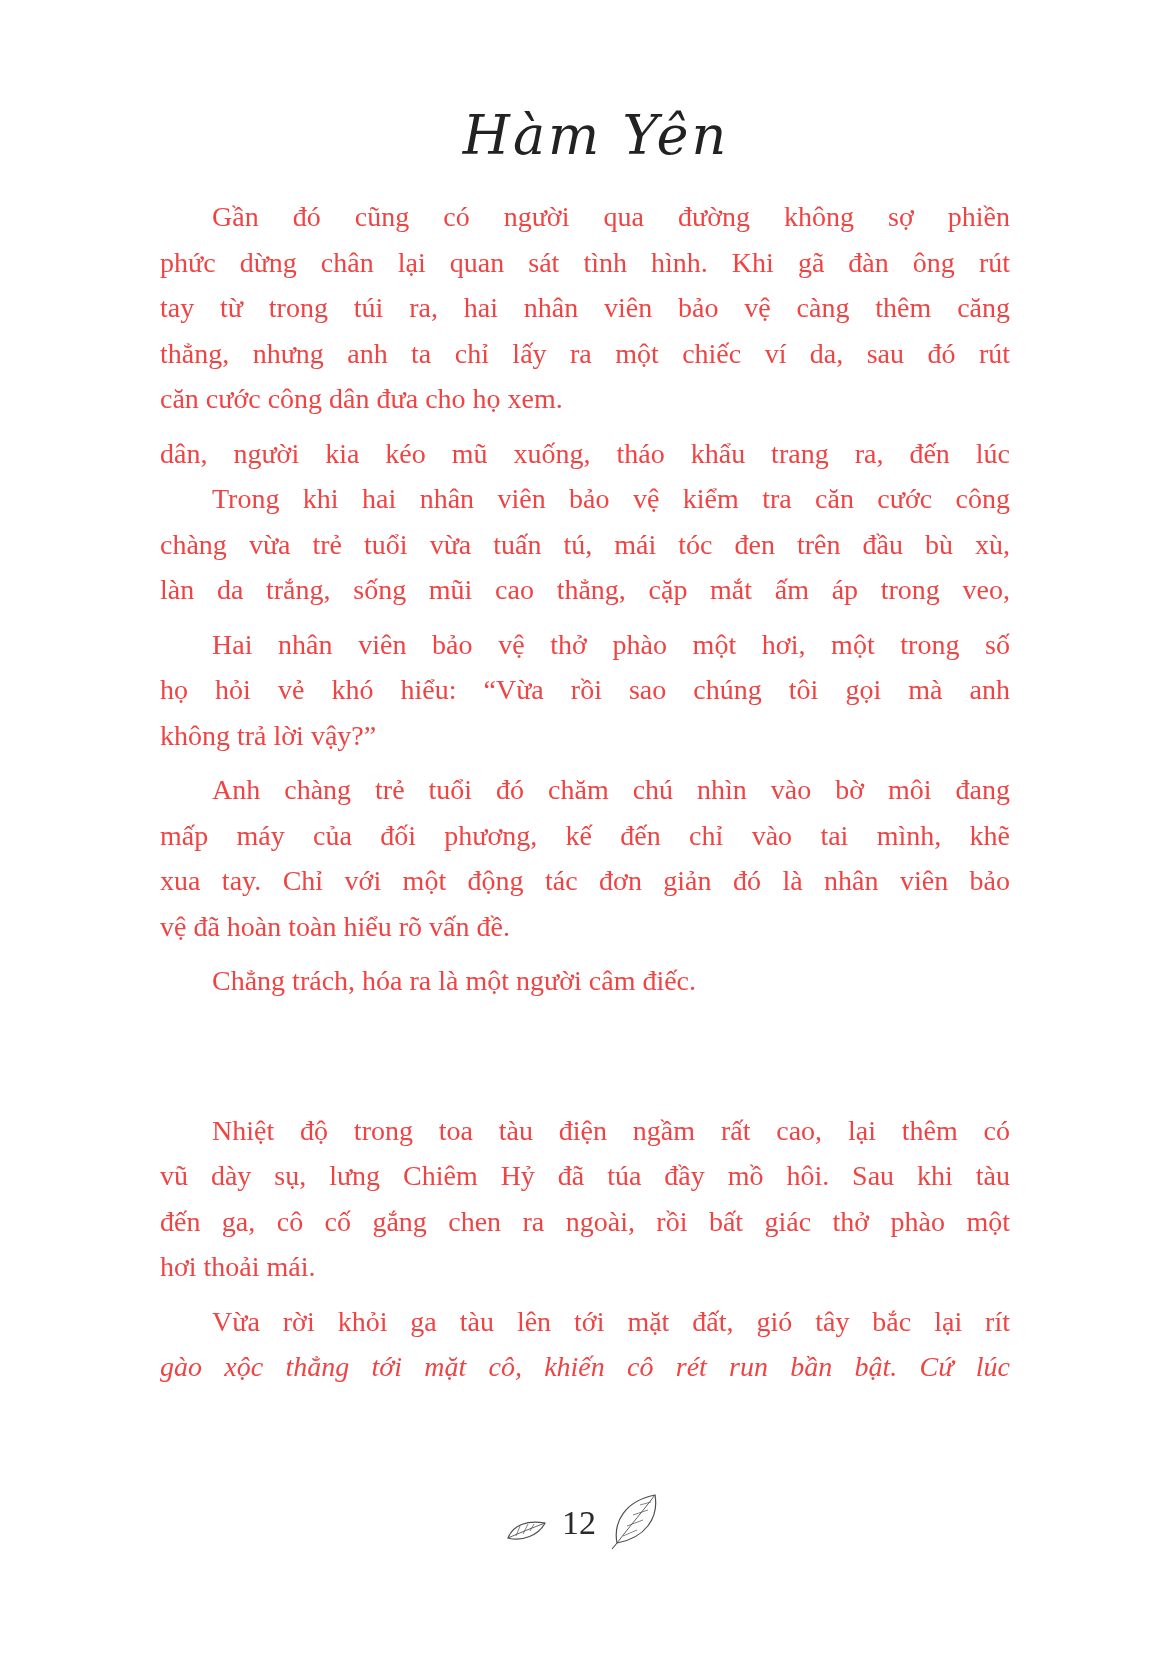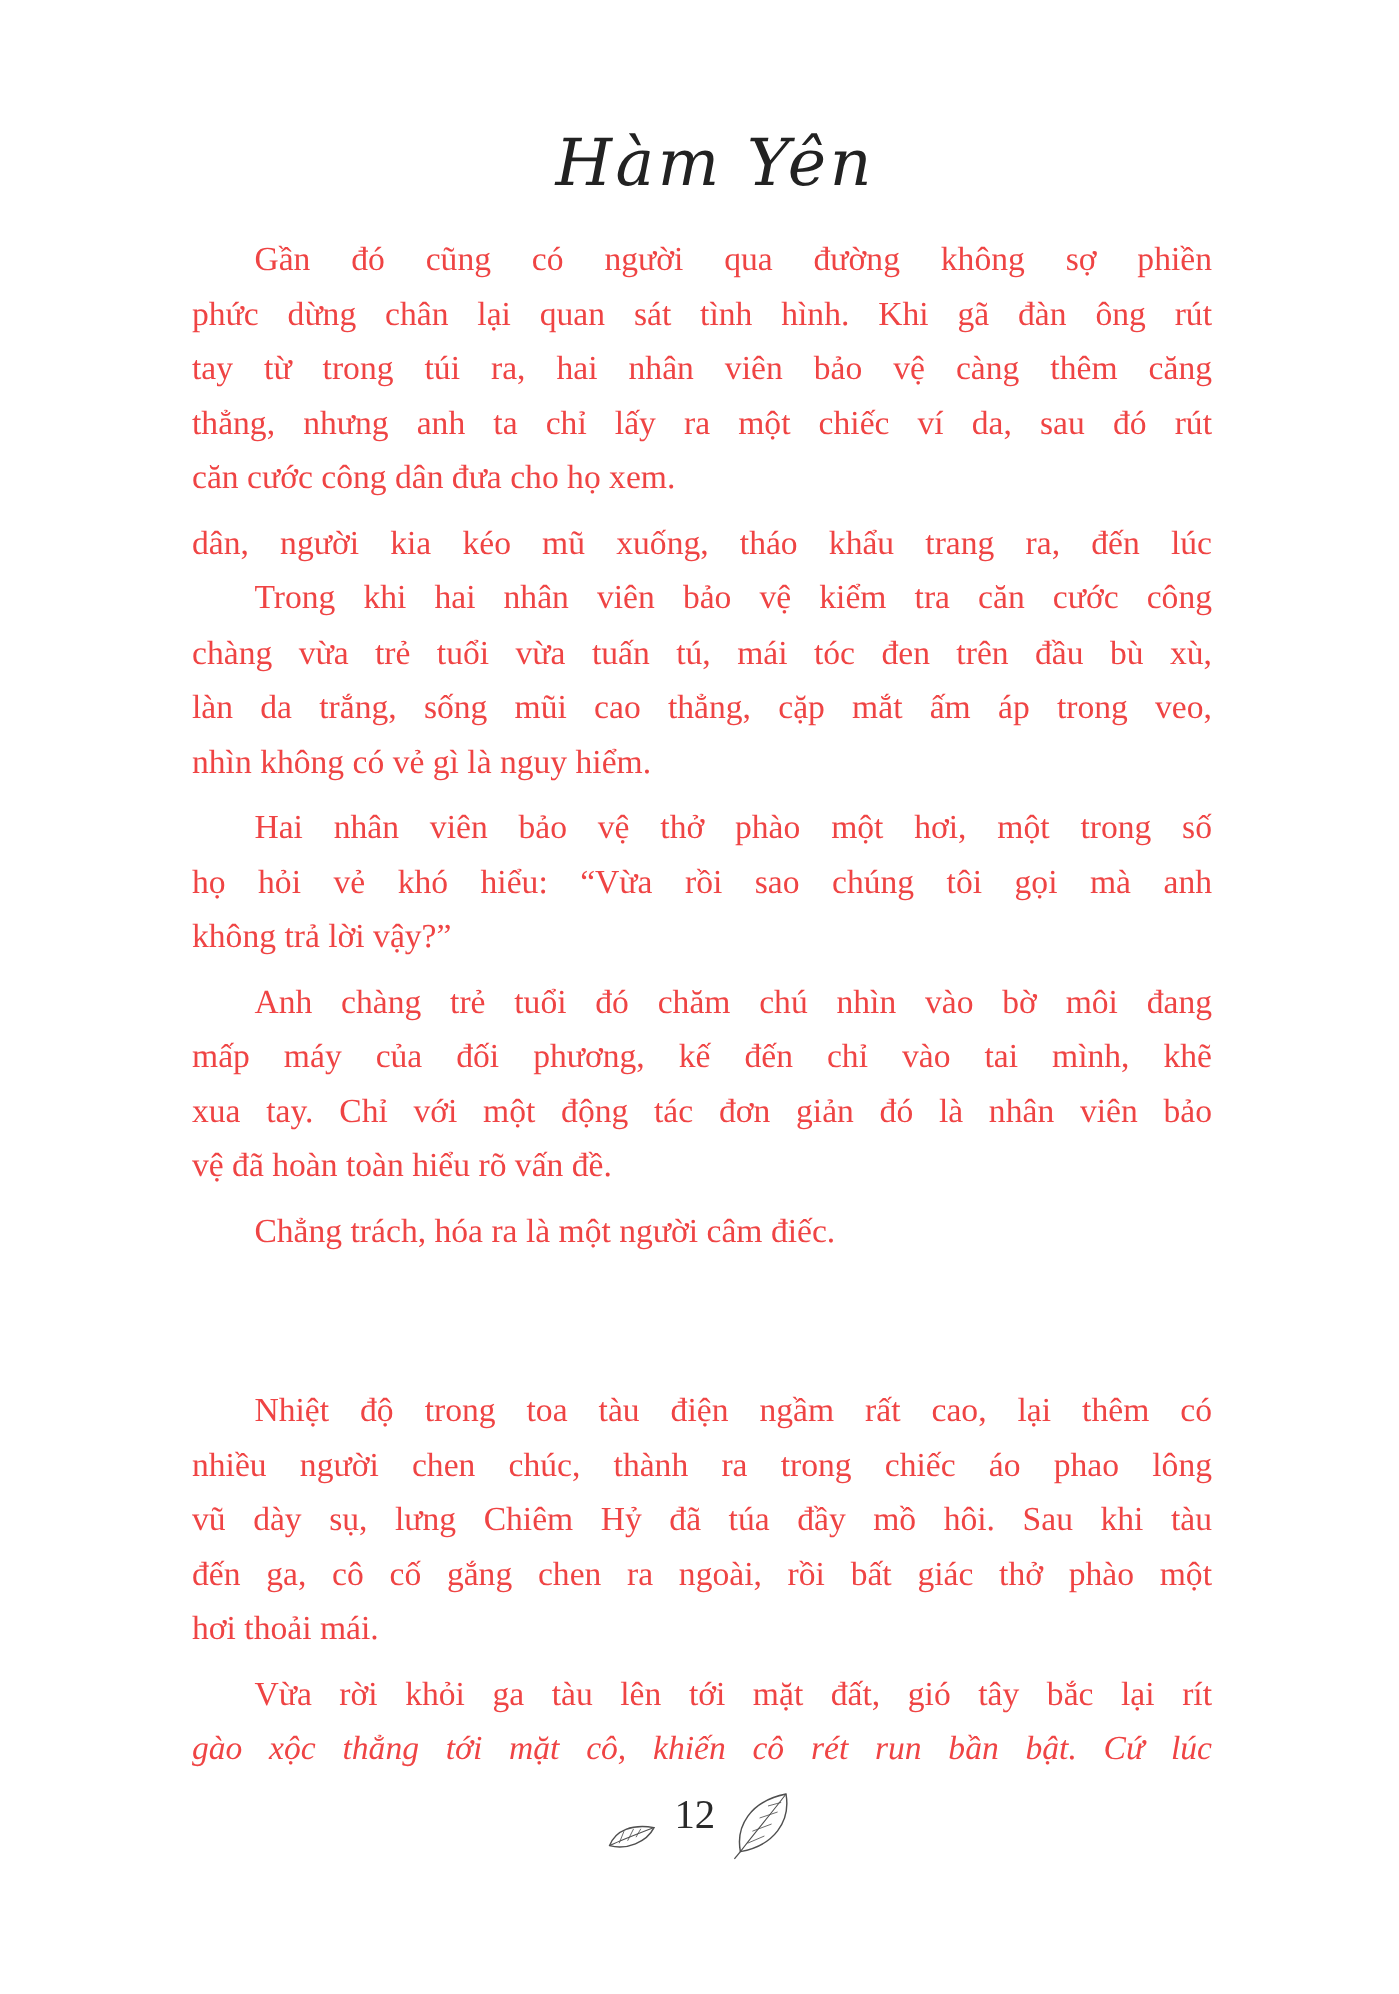--- a/index.html
+++ b/index.html
@@ -57,20 +57,21 @@
   .para.continues .line.last {
     text-align-last: justify;
     font-style: italic;
   }
   .footer {
     position: absolute;
     top: 1496px;
     left: 0;
     width: 100%;
     display: flex;
+    align-items: center;
     justify-content: center;
     gap: 14px;
   }
   .page-number {
     font-size: 34px;
     color: #2a2a2a;
     line-height: 1;
   }
   .leaf {
     display: inline-flex;
@@ -92,39 +93,37 @@
         <div class="line">phức dừng chân lại quan sát tình hình. Khi gã đàn ông rút</div>
         <div class="line">tay từ trong túi ra, hai nhân viên bảo vệ càng thêm căng</div>
         <div class="line">thẳng, nhưng anh ta chỉ lấy ra một chiếc ví da, sau đó rút</div>
         <div class="line last">căn cước công dân đưa cho họ xem.</div>
       </div>
       <div class="para">
         <div class="line">dân, người kia kéo mũ xuống, tháo khẩu trang ra, đến lúc</div>
         <div class="line first">Trong khi hai nhân viên bảo vệ kiểm tra căn cước công</div>
         <div class="line">chàng vừa trẻ tuổi vừa tuấn tú, mái tóc đen trên đầu bù xù,</div>
         <div class="line">làn da trắng, sống mũi cao thẳng, cặp mắt ấm áp trong veo,</div>
-        <div class="line last">nhìn không có vẻ gì là nguy hiểm.</div>
       </div>
       <div class="para">
         <div class="line first">Hai nhân viên bảo vệ thở phào một hơi, một trong số</div>
         <div class="line">họ hỏi vẻ khó hiểu: “Vừa rồi sao chúng tôi gọi mà anh</div>
         <div class="line last">không trả lời vậy?”</div>
       </div>
       <div class="para">
         <div class="line first">Anh chàng trẻ tuổi đó chăm chú nhìn vào bờ môi đang</div>
         <div class="line">mấp máy của đối phương, kế đến chỉ vào tai mình, khẽ</div>
         <div class="line">xua tay. Chỉ với một động tác đơn giản đó là nhân viên bảo</div>
         <div class="line last">vệ đã hoàn toàn hiểu rõ vấn đề.</div>
       </div>
       <div class="para">
         <div class="line first last">Chẳng trách, hóa ra là một người câm điếc.</div>
       </div>
       <div class="para scene-break">
         <div class="line first">Nhiệt độ trong toa tàu điện ngầm rất cao, lại thêm có</div>
-        <div class="line">nhiều người chen chúc, thành ra trong chiếc áo phao lông</div>
         <div class="line">vũ dày sụ, lưng Chiêm Hỷ đã túa đầy mồ hôi. Sau khi tàu</div>
         <div class="line">đến ga, cô cố gắng chen ra ngoài, rồi bất giác thở phào một</div>
         <div class="line last">hơi thoải mái.</div>
       </div>
       <div class="para continues">
         <div class="line first">Vừa rời khỏi ga tàu lên tới mặt đất, gió tây bắc lại rít</div>
         <div class="line last">gào xộc thẳng tới mặt cô, khiến cô rét run bần bật. Cứ lúc</div>
       </div>
     </div>
 

